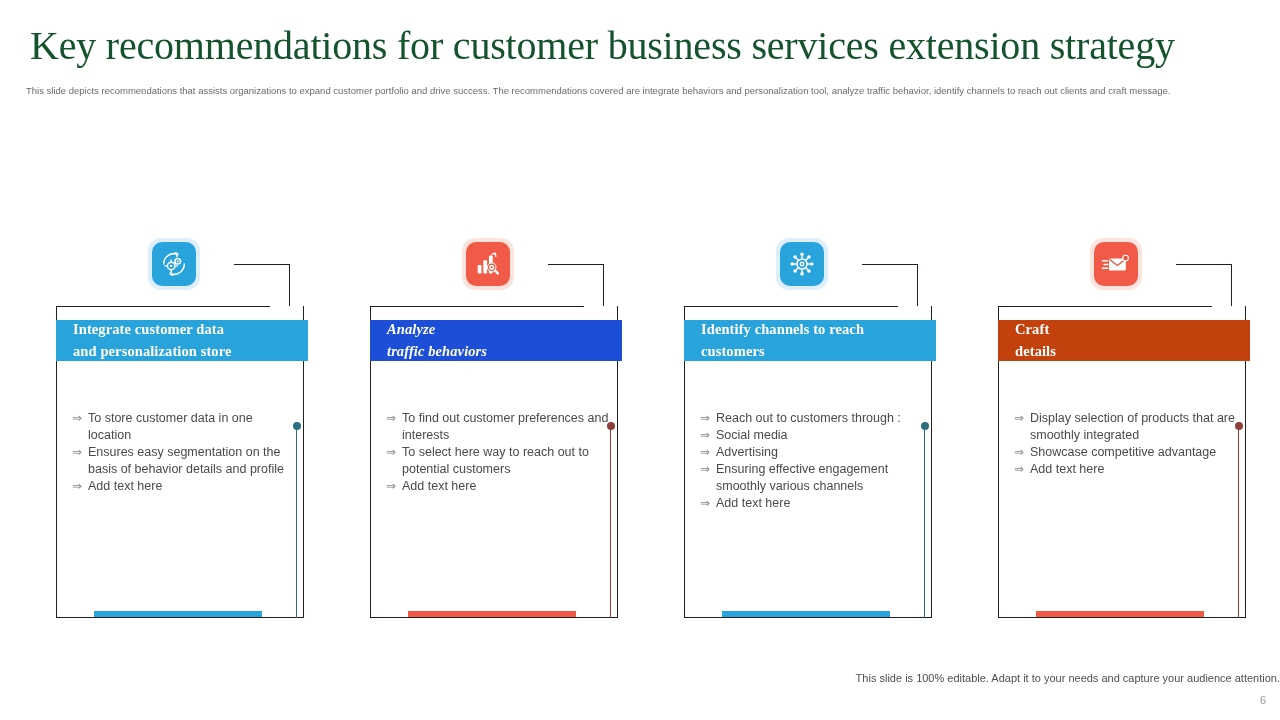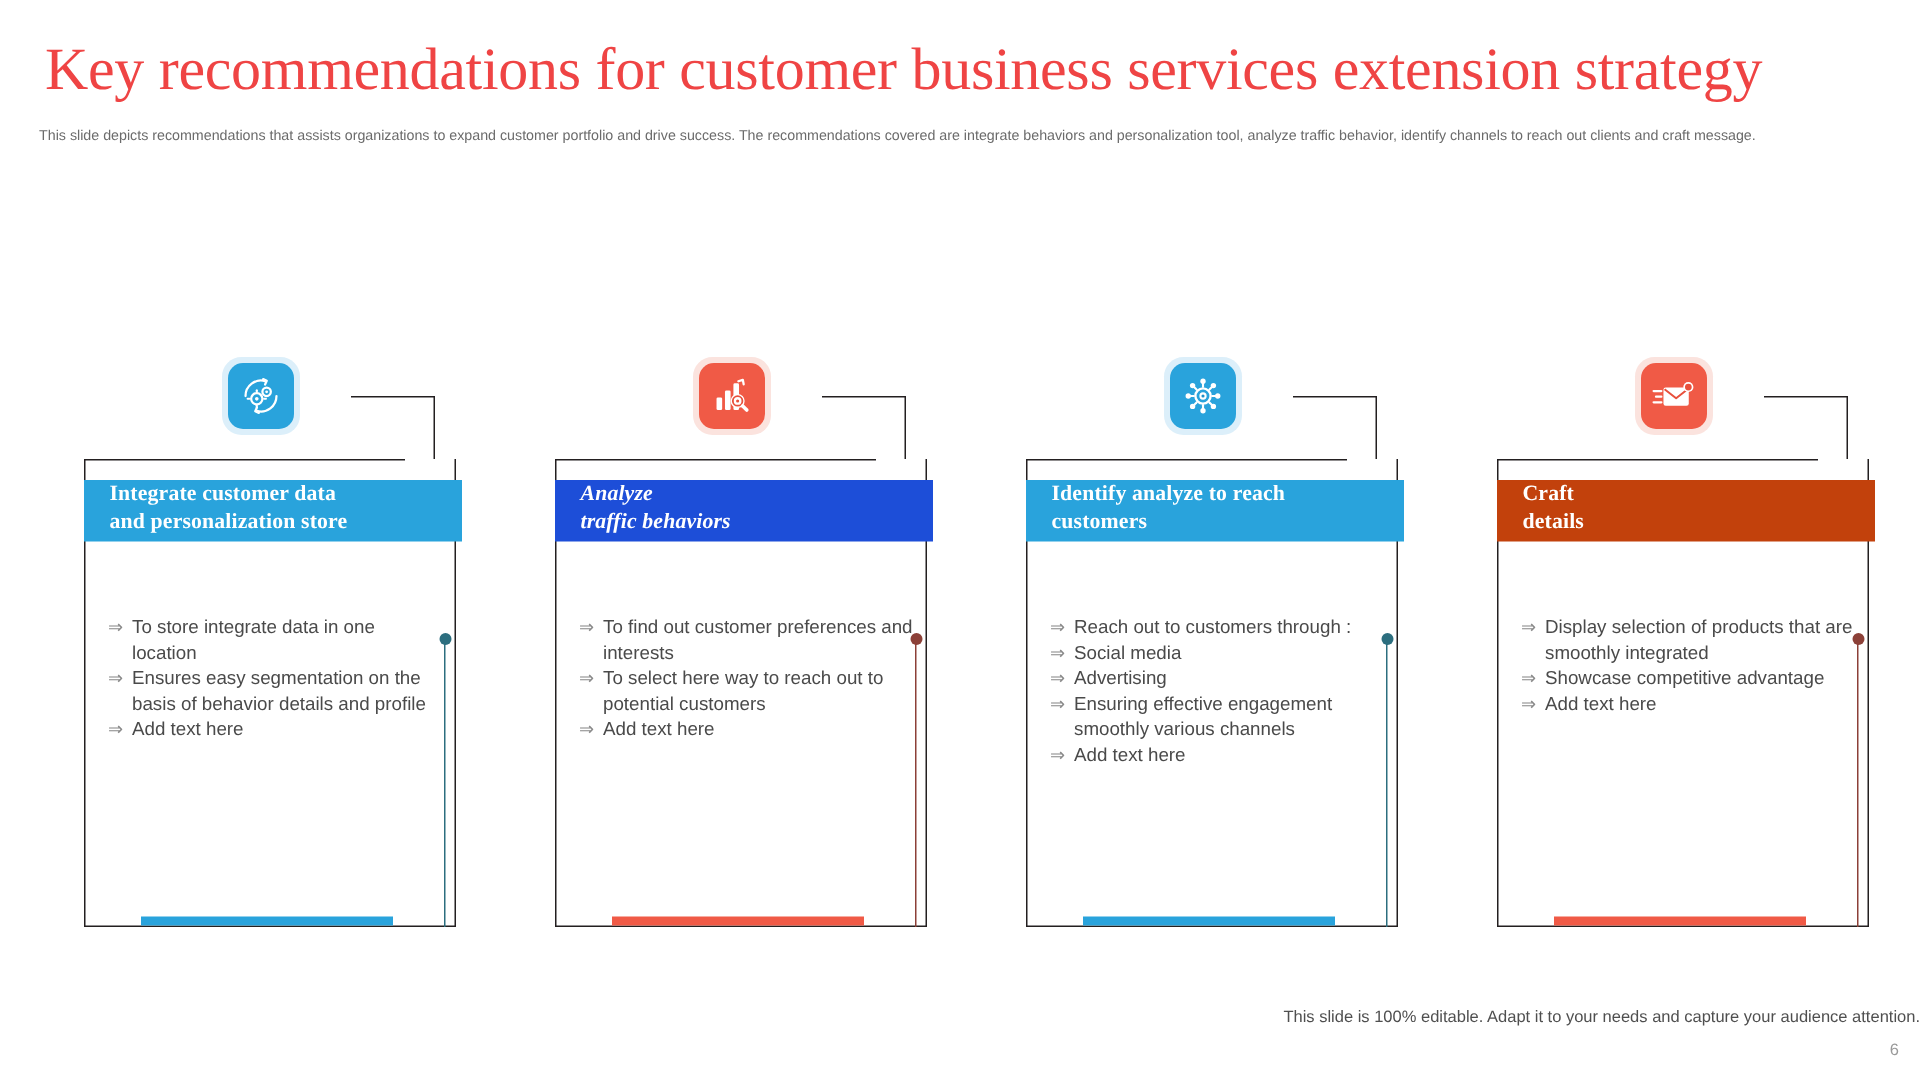--- a/index.html
+++ b/index.html
@@ -3,21 +3,21 @@
 <meta charset="utf-8">
 <style>
   * { margin:0; padding:0; box-sizing:border-box; }
   html,body { width:1280px; height:720px; background:#ffffff; overflow:hidden; }
   body { font-family:"Liberation Sans", sans-serif; color:#3a3a3a; position:relative; }
 
   
   .slide-title{
     position:absolute; left:30px; top:22px; width:1215px;
     font-family:"Liberation Serif", serif;
-    font-size:40px; font-weight:400; color:#ef4444;
+    font-size:40px; font-weight:400; color:#14532d;
     letter-spacing:-0.2px; white-space:nowrap;
   }
   .slide-subtitle{
     position:absolute; left:26px; top:84px; width:1228px;
     font-size:9.5px; line-height:13px; color:#6b6b6b; font-weight:400;
   }
 
   
   .cards{ position:absolute; left:0; top:228px; width:1280px; height:400px; }
   .card{ position:absolute; top:0; width:304px; height:396px; }
@@ -53,21 +53,21 @@
     border-radius:13px; display:flex; align-items:center; justify-content:center;
   }
   .icon-tile .inner{
     width:44px; height:44px; border-radius:10px;
     display:flex; align-items:center; justify-content:center;
   }
 
   
   .band{
     position:absolute; left:12px; top:92px; width:252px; height:41px;
-    display:flex; flex-direction:column; justify-content:flex-start;
+    display:flex; flex-direction:column; justify-content:space-between;
     padding-left:17px;
   }
   .band-line{
     font-family:"Liberation Serif", serif;
     font-weight:700; font-size:14.5px; color:#ffffff;
     line-height:19px; letter-spacing:0.1px; white-space:nowrap;
   }
 
   
   .bullets{
@@ -133,21 +133,21 @@
       <div class="band" style="background:#29A3DC;">
         <div class="band-line">Integrate  customer data</div>
         <div class="band-line">and personalization store</div>
       </div>
       <div class="stem" style="left:252px; background:#2C6E7F;">
         <div class="dot" style="background:#2C6E7F;"></div>
       </div>
       <div class="bullets">
         <div class="bullet">
           <span class="arw">⇒</span>
-          <span class="txt">To store integrate data in one location</span>
+          <span class="txt">To store customer data in one location</span>
         </div>
         <div class="bullet">
           <span class="arw">⇒</span>
           <span class="txt">Ensures easy segmentation on the basis of behavior details and profile</span>
         </div>
         <div class="bullet">
           <span class="arw">⇒</span>
           <span class="txt">Add text here</span>
         </div>
       </div>
@@ -221,21 +221,21 @@
             <circle cx="8.6" cy="8.6" r="1.9" fill="#ffffff"></circle>
             <circle cx="16" cy="16" r="5.4" fill="none" stroke="#ffffff" stroke-width="1.7"></circle>
             <circle cx="16" cy="16" r="2.6" fill="#ffffff"></circle>
             <circle cx="16" cy="16" r="1.1" fill="#1E90C8"></circle>
           </svg>
         </div>
       </div>
       <div class="frame-top-left"></div>
       <div class="frame"></div>
       <div class="band" style="background:#29A3DC;">
-        <div class="band-line">Identify analyze to reach</div>
+        <div class="band-line">Identify channels to reach</div>
         <div class="band-line">customers</div>
       </div>
       <div class="stem" style="left:252px; background:#2C6E7F;">
         <div class="dot" style="background:#2C6E7F;"></div>
       </div>
       <div class="bullets">
         <div class="bullet">
           <span class="arw">⇒</span>
           <span class="txt">Reach out to customers through :</span>
         </div>

